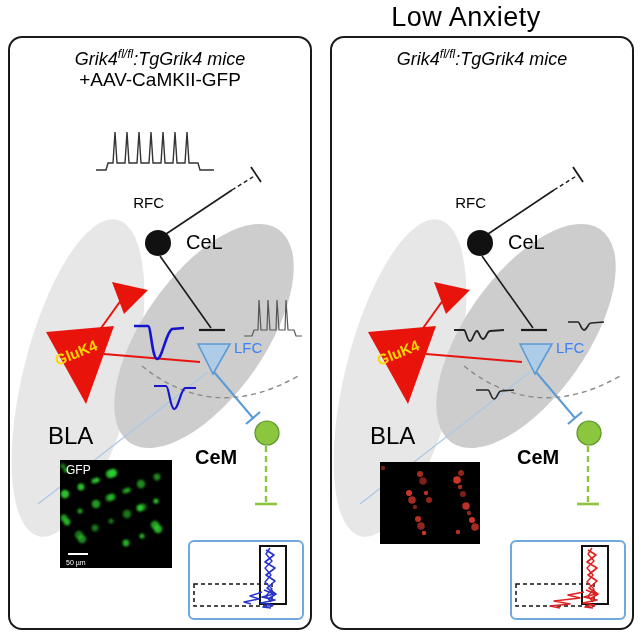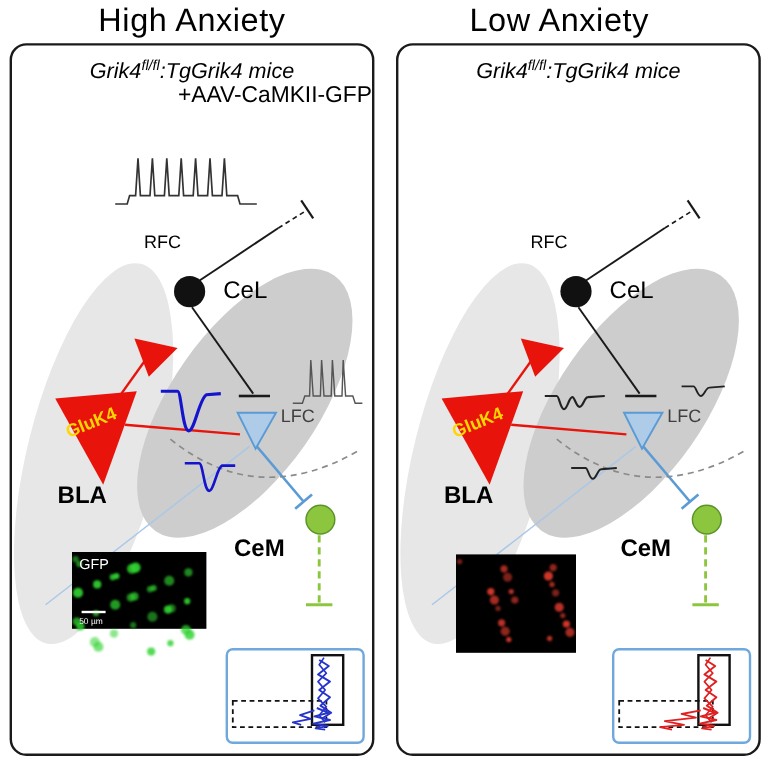--- a/index.html
+++ b/index.html
@@ -5,46 +5,45 @@
   html,body{margin:0;padding:0;background:#fff;font-family:"Liberation Sans",sans-serif;}
   .fig{position:relative;width:642px;height:637px;background:#fff;overflow:hidden;}
   .panel-title{position:absolute;top:0;height:34px;line-height:34px;width:304px;
     text-align:center;font-size:27px;color:#000;letter-spacing:.5px;}
   .panel{position:absolute;top:36px;width:304px;height:594px;border:2.5px solid #1a1a1a;
     border-radius:14px;background:#fff;box-sizing:border-box;}
   .panel .inner{position:absolute;left:0;top:0;right:0;bottom:0;overflow:hidden;border-radius:11px;}
   .geno{position:absolute;top:9px;left:0;width:100%;text-align:center;font-size:18px;
     font-style:italic;color:#000;}
   .geno sup{font-size:12px;font-style:italic;}
-  .virus{position:absolute;top:31px;left:0;width:100%;text-align:right;font-size:19px;color:#000;}
+  .virus{position:absolute;top:31px;left:0;width:100%;text-align:center;font-size:19px;color:#000;}
   .diagram{position:absolute;left:0;top:0;}
   .lbl{position:absolute;color:#000;white-space:nowrap;}
-  .lbl-rfc{left:110px;top:156px;width:44px;text-align:left;font-size:15px;}
+  .lbl-rfc{left:110px;top:156px;width:44px;text-align:right;font-size:15px;}
   .lbl-cel{left:176px;top:193px;font-size:20px;font-weight:normal;}
-  .lbl-lfc{left:224px;top:301px;font-size:15px;color:#404040;}
-  .lbl-bla{left:38px;top:364px;font-size:20px;font-weight:bold;}
+  .lbl-lfc{left:224px;top:301px;font-size:15px;color:#3b82f6;}
+  .lbl-bla{left:38px;top:384px;font-size:24px;font-weight:normal;}
   .lbl-cem{left:185px;top:408px;font-size:20px;font-weight:bold;}
   .lbl-gluk4{left:26px;top:306px;width:80px;text-align:center;font-size:15px;font-weight:bold;
     color:#ffd700;transform:rotate(-22deg);}
   .micro{position:absolute;background:#000;}
-  .micro-l{left:50px;top:422px;width:112px;height:64px;text-align:right;}
+  .micro-l{left:50px;top:422px;width:112px;height:108px;text-align:right;}
   .micro-r{left:48px;top:424px;width:100px;height:82px;}
   .micro-label{position:absolute;left:6px;top:3px;color:#fff;font-size:12px;}
   .scalebar{position:absolute;left:8px;bottom:13px;width:20px;height:2px;background:#fff;}
   .scaletxt{position:absolute;left:6px;bottom:2px;color:#fff;font-size:7px;}
   .inset{position:absolute;left:178px;top:502px;width:116px;height:80px;background:#fff;
     border:2px solid #6fa8dc;border-radius:6px;box-sizing:border-box;}
   svg{display:block;}
 </style>
 </head>
 <body>
 
 <div class="fig">
 
-  <div class="panel-title" style="left:8px">High Anxiety</div>
   <div class="panel-title" style="left:314px">Low Anxiety</div>
 
   <div class="panel" style="left:8px">
    <div class="inner">
     <div class="geno"><i>
       <span>Grik4</span><sup>fl/fl</sup><span>:TgGrik4 mice</span>
     </i></div>
     <div class="virus">+AAV-CaMKII-GFP</div>
 
     <svg class="diagram" width="299" height="589" viewBox="0 0 299 589">

